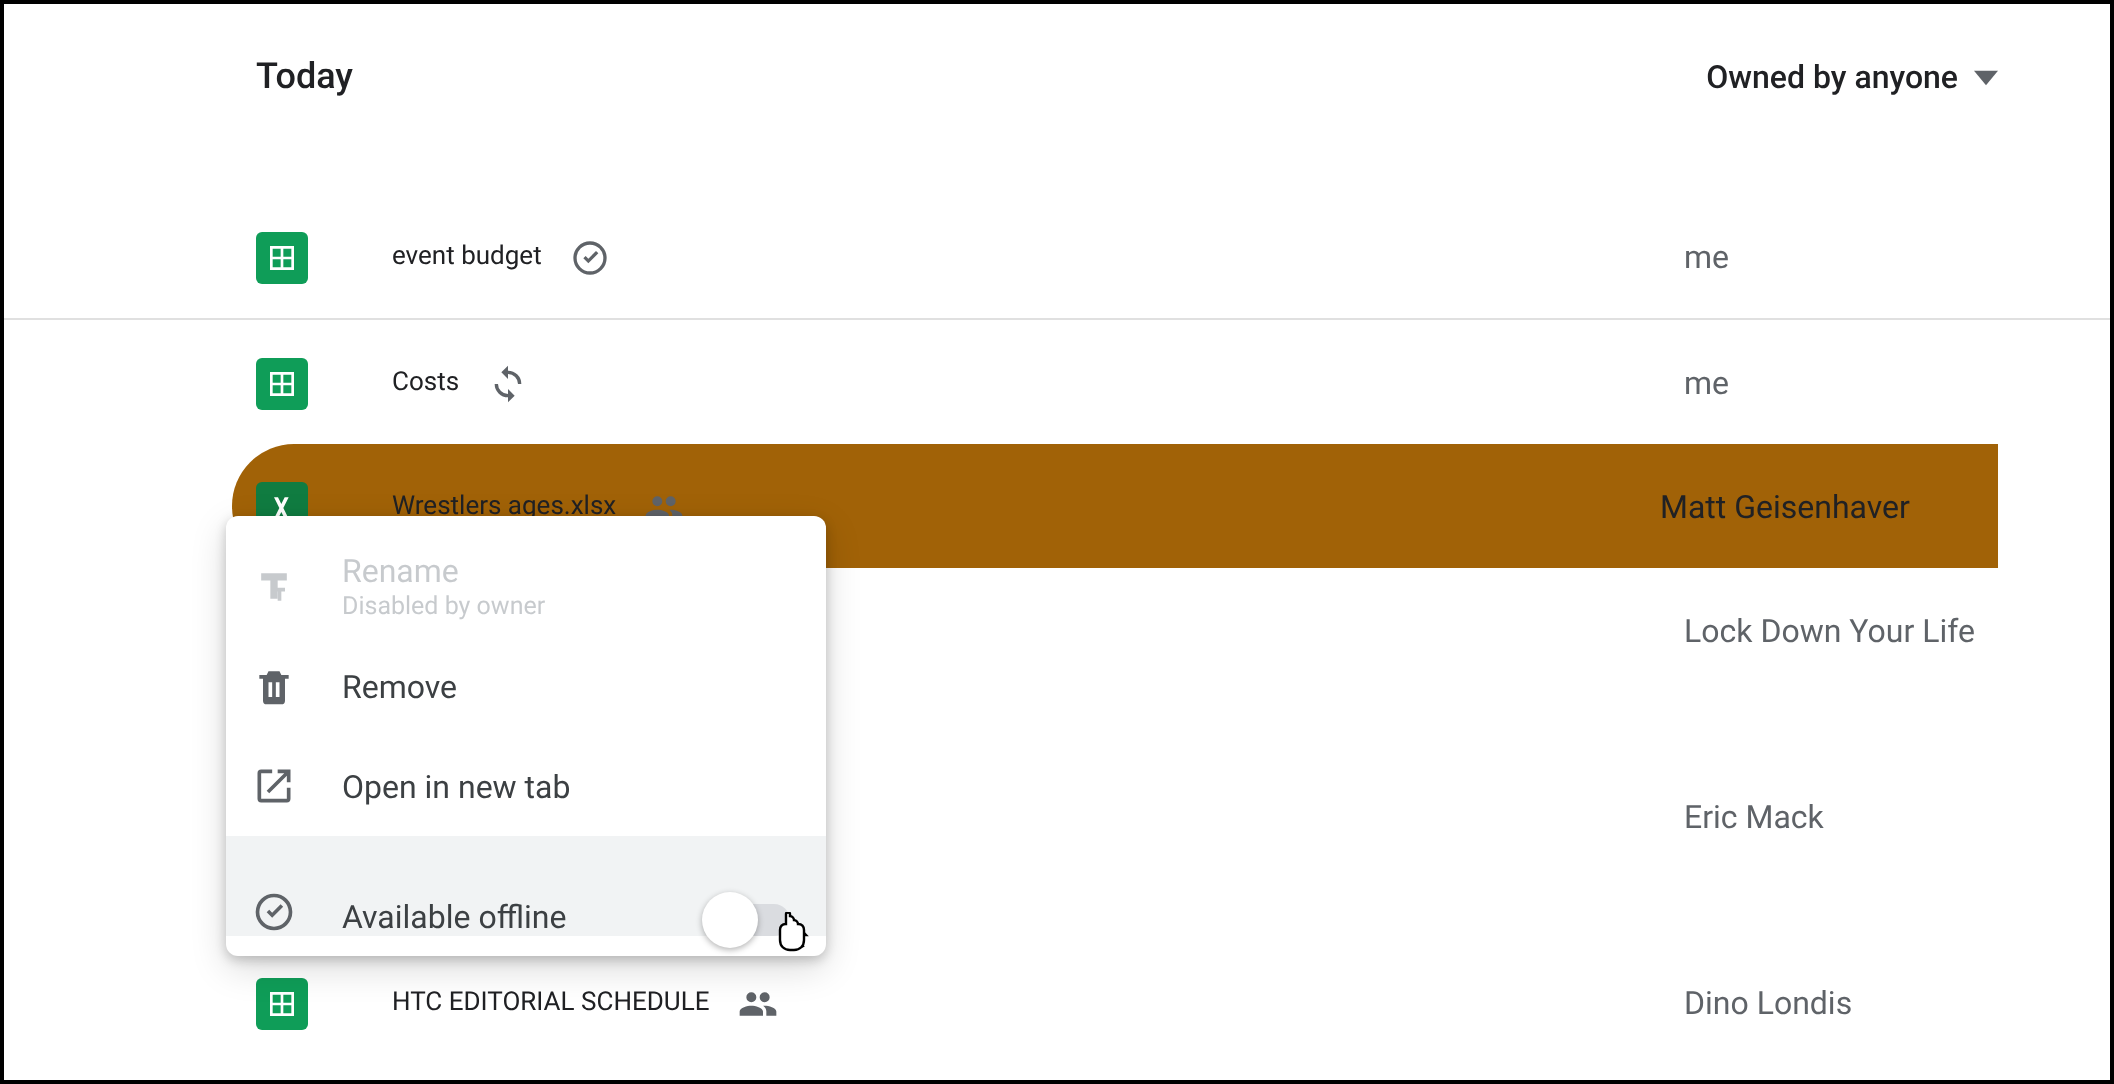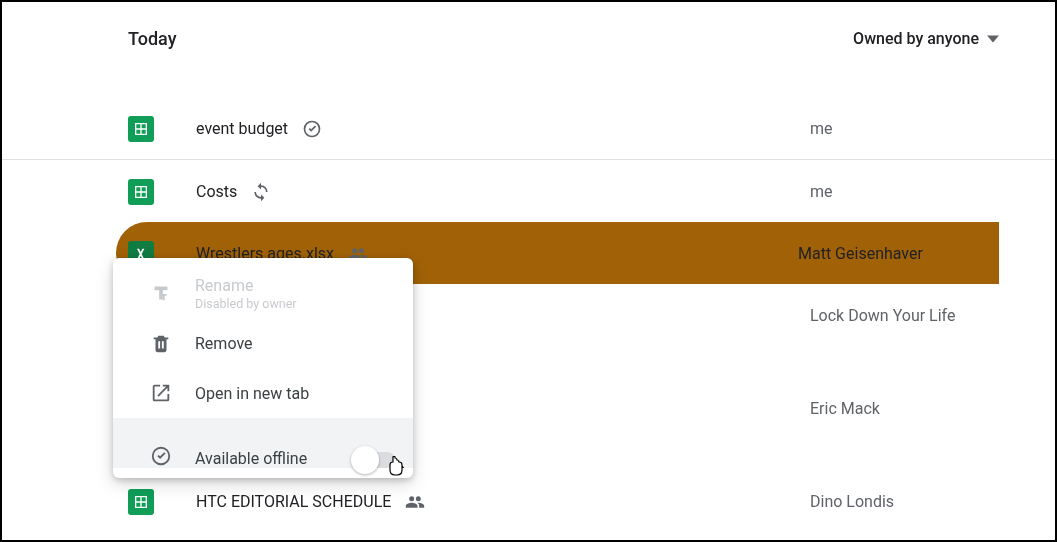--- a/index.html
+++ b/index.html
@@ -58,35 +58,35 @@
       display: flex;
       align-items: center;
       justify-content: center;
       flex-shrink: 0;
       margin-right: 42px;
     }
     .file-icon.sheets { background: #0f9d58; }
     .file-icon.excel { background: #107c41; }
     .file-icon svg { width: 16px; height: 16px; fill: #fff; }
     .file-name {
-      font-size: 16px;
+      font-size: 13px;
       color: #202124;
       margin-right: 14px;
     }
     .badge-icon {
       width: 20px;
       height: 20px;
       display: flex;
       align-items: center;
       justify-content: center;
     }
     .badge-icon svg { width: 20px; height: 20px; fill: #5f6368; }
     .owner {
       position: absolute;
-      left: 682px;
+      left: 714px;
       font-size: 16px;
       color: #5f6368;
       text-align: center;
     }
     .selected .owner { color: #202124; }
     .divider {
       border-top: 1px solid #e0e0e0;
       margin-left: -126px;
       margin-right: -56px;
     }
@@ -98,21 +98,21 @@
       background: #fff;
       border-radius: 6px;
       box-shadow: 0 2px 6px rgba(0,0,0,0.2), 0 6px 18px rgba(0,0,0,0.15);
       padding: 10px 0;
       z-index: 100;
     }
     .menu-item {
       display: flex;
       align-items: center;
       height: 50px;
-      padding: 0 36px;
+      padding: 0 12px;
       cursor: pointer;
       gap: 22px;
       position: relative;
     }
     .menu-item.disabled { cursor: default; opacity: 0.55; }
     .menu-item.hovered { background: #f1f3f4; align-items: flex-end; }
     .menu-icon {
       width: 24px;
       height: 24px;
       display: flex;

